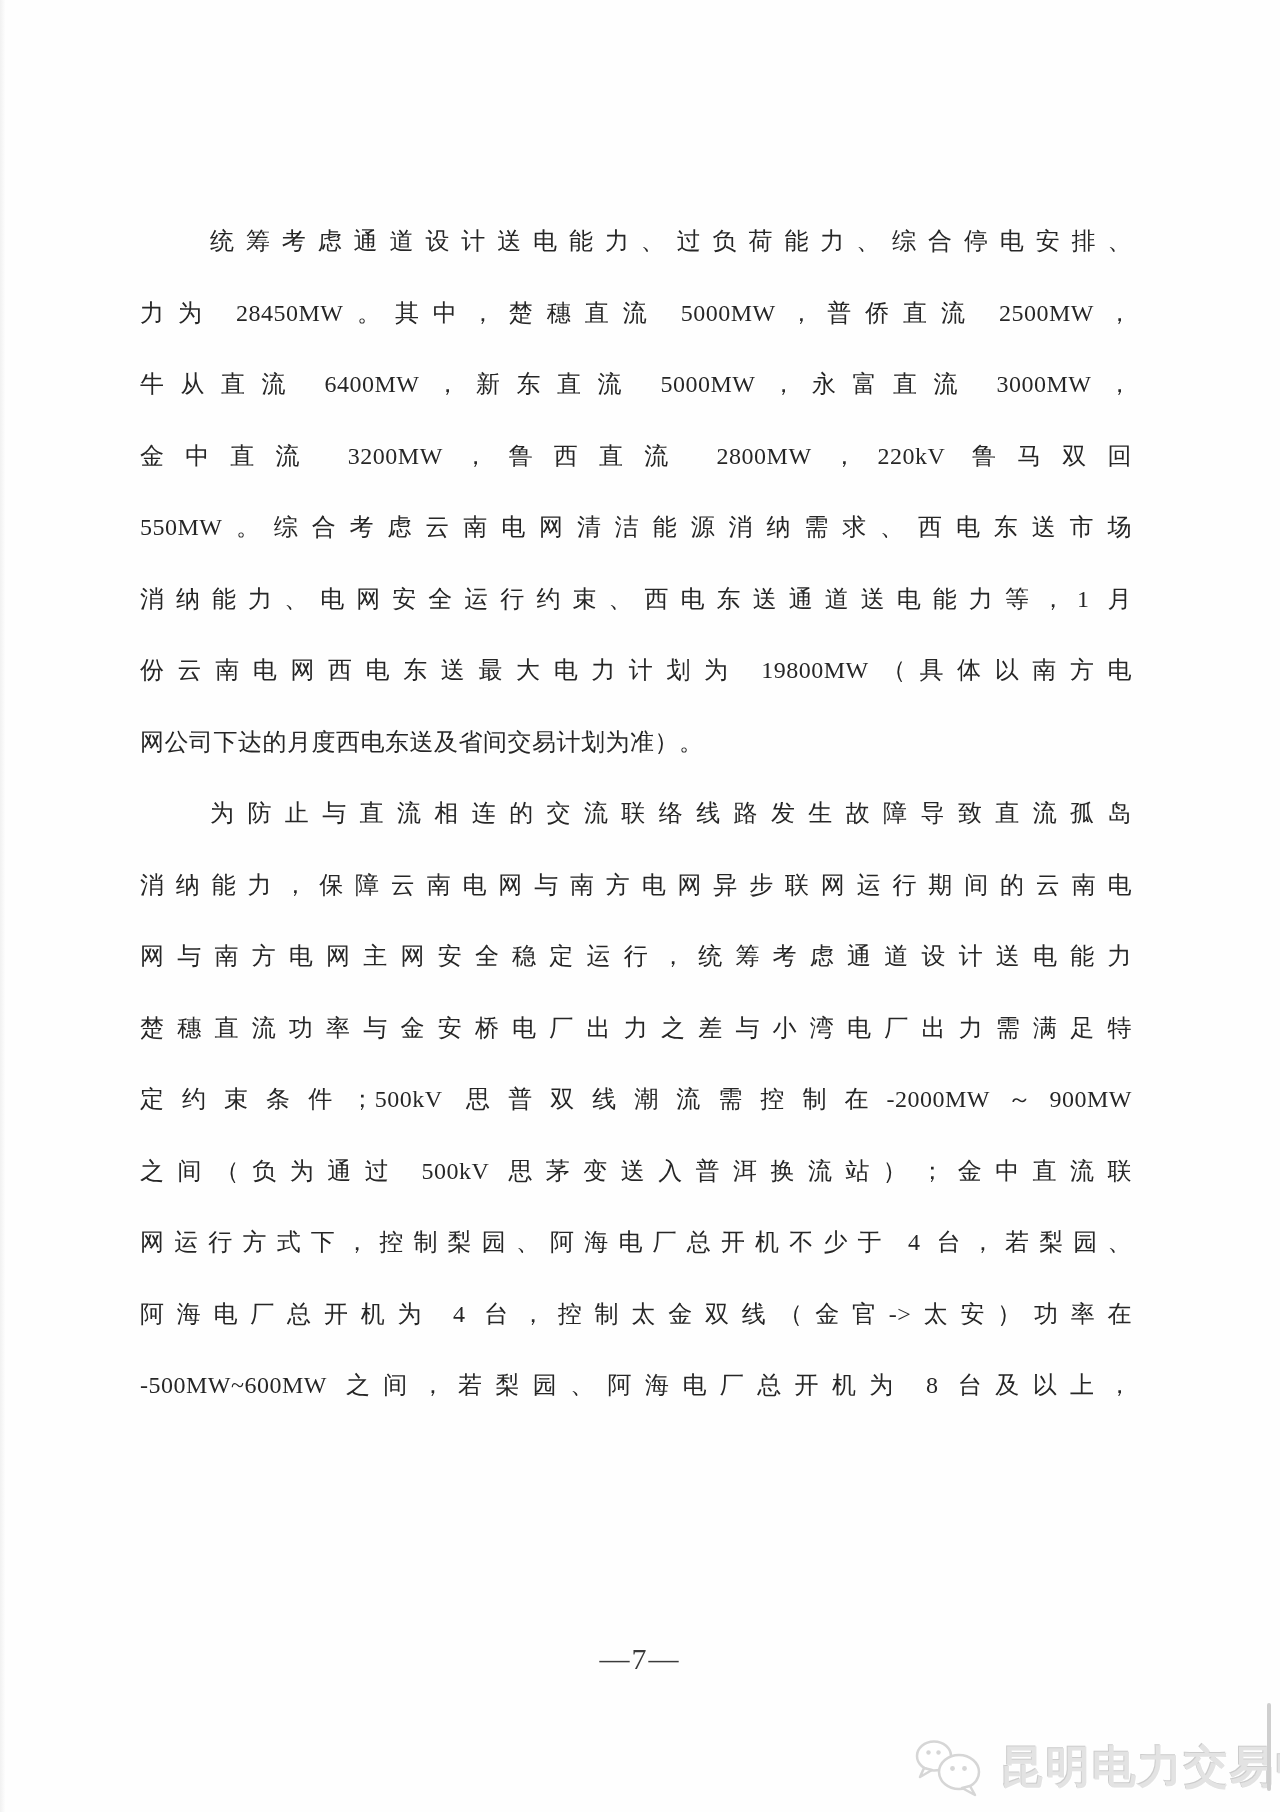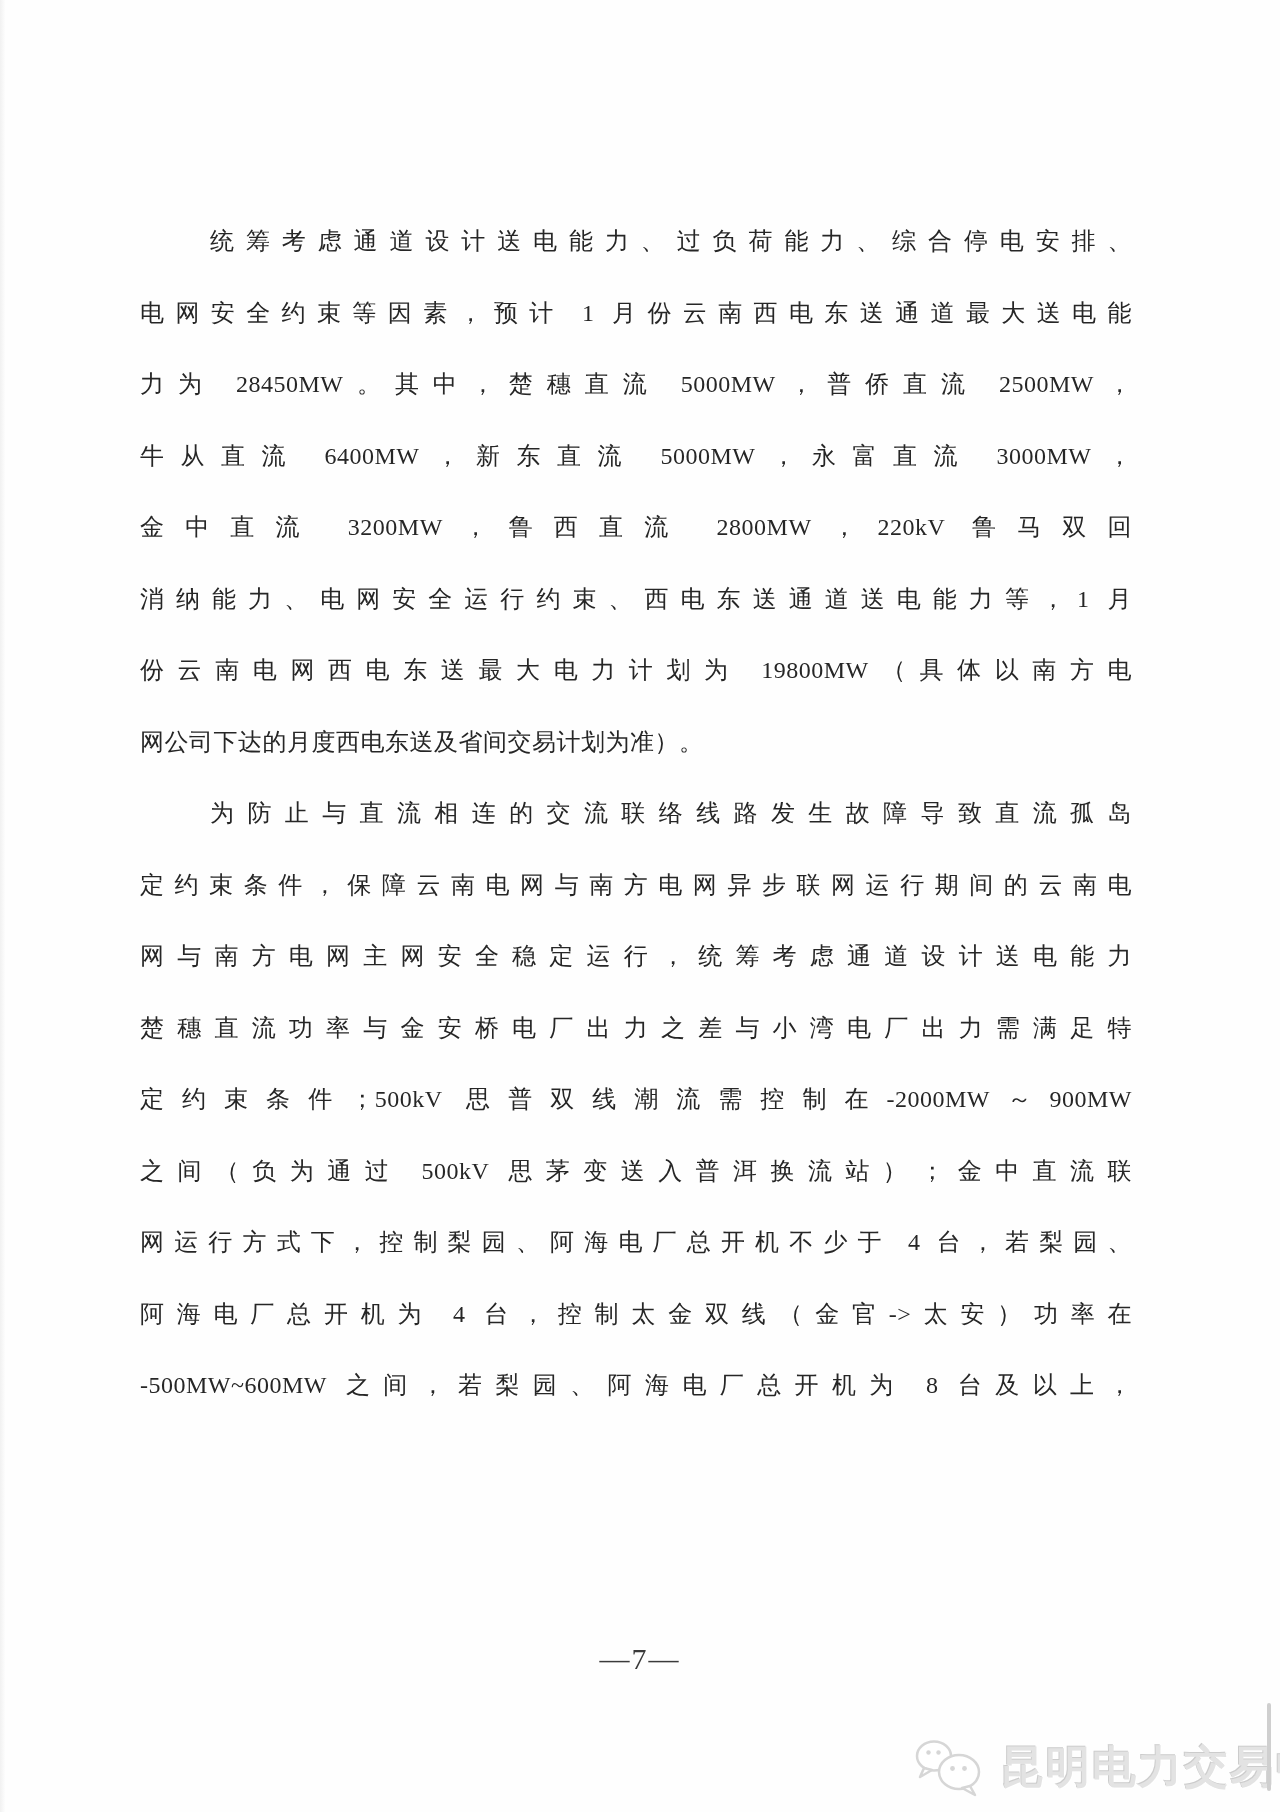--- a/index.html
+++ b/index.html
@@ -89,29 +89,29 @@
     border-radius: 2px;
   }
 </style>
 </head>
 <body>
 
 <div id="page">
 
   <div class="doc">
     <div class="line indent">统筹考虑通道设计送电能力、过负荷能力、综合停电安排、</div>
-    <div class="line">电网安全约束等因素，预计 1 月份云南西电东送通道最大送电能</div>
     <div class="line">力为 28450MW。其中，楚穗直流 5000MW，普侨直流 2500MW，</div>
     <div class="line">牛从直流 6400MW，新东直流 5000MW，永富直流 3000MW，</div>
     <div class="line">金中直流 3200MW，鲁西直流 2800MW，220kV 鲁马双回</div>
+    <div class="line">550MW。综合考虑云南电网清洁能源消纳需求、西电东送市场</div>
     <div class="line">消纳能力、电网安全运行约束、西电东送通道送电能力等，1 月</div>
     <div class="line">份云南电网西电东送最大电力计划为 19800MW（具体以南方电</div>
     <div class="line end">网公司下达的月度西电东送及省间交易计划为准）。</div>
     <div class="line indent">为防止与直流相连的交流联络线路发生故障导致直流孤岛</div>
-    <div class="line">定约束条件，保障云南电网与南方电网异步联网运行期间的云南电</div>
+    <div class="line">消纳能力，保障云南电网与南方电网异步联网运行期间的云南电</div>
     <div class="line">网与南方电网主网安全稳定运行，统筹考虑通道设计送电能力</div>
     <div class="line">楚穗直流功率与金安桥电厂出力之差与小湾电厂出力需满足特</div>
     <div class="line">定约束条件；500kV 思普双线潮流需控制在-2000MW～900MW</div>
     <div class="line">之间（负为通过 500kV 思茅变送入普洱换流站）；金中直流联</div>
     <div class="line">网运行方式下，控制梨园、阿海电厂总开机不少于 4 台，若梨园、</div>
     <div class="line">阿海电厂总开机为 4 台，控制太金双线（金官-&gt;太安）功率在</div>
     <div class="line">-500MW~600MW 之间，若梨园、阿海电厂总开机为 8 台及以上，</div>
   </div>
 
   <div class="page-number">—7—</div>

